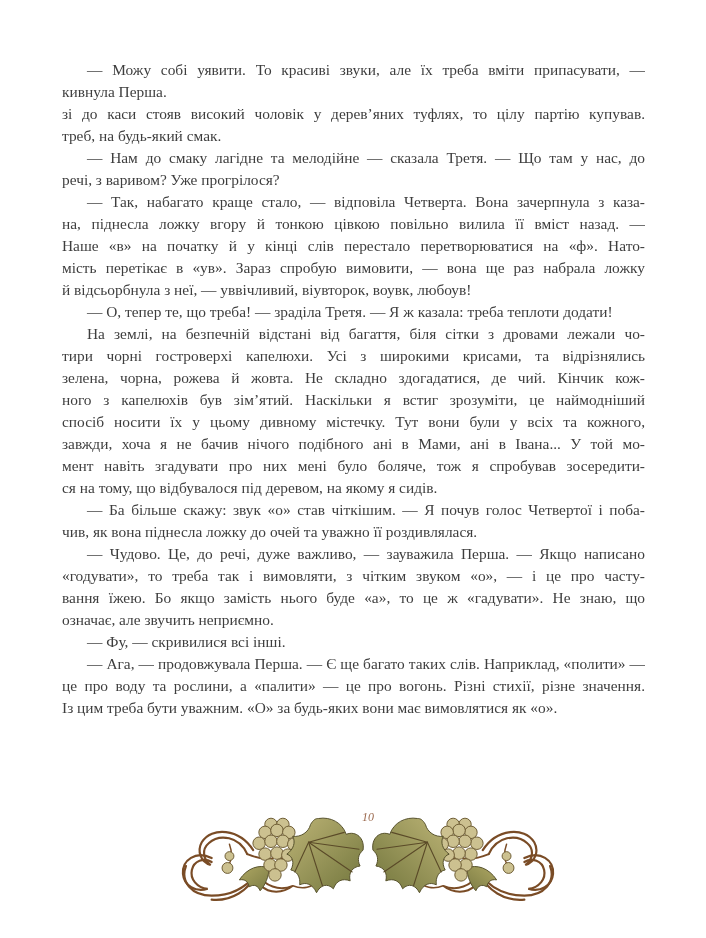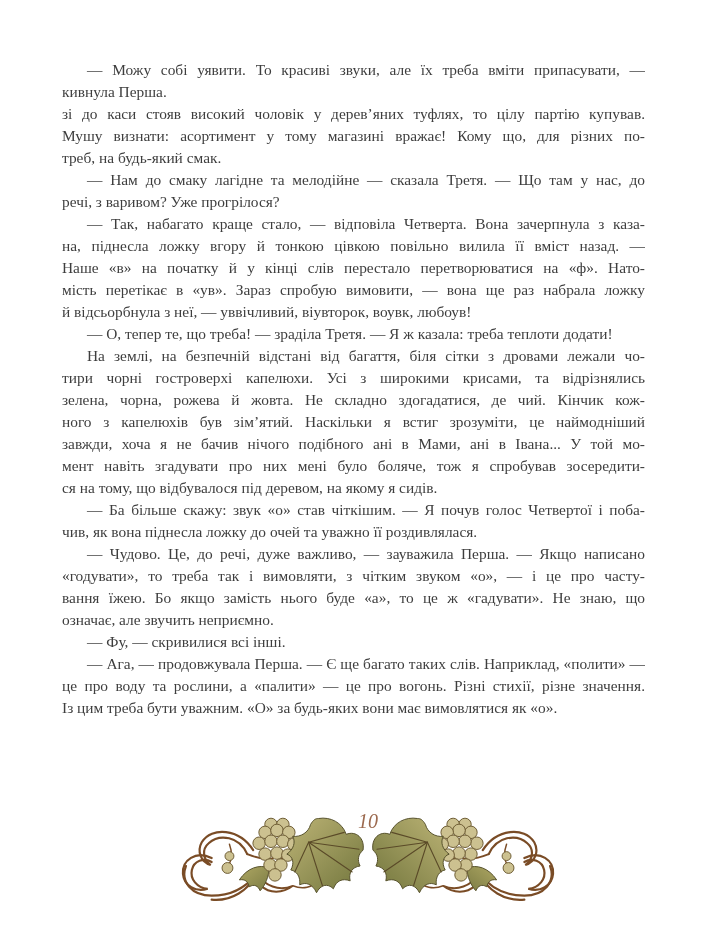--- a/index.html
+++ b/index.html
@@ -39,21 +39,21 @@
   .folio{
     position:absolute;
     left:368px;top:808px;
     width:0;height:110px;
   }
   .page-number{
     position:absolute;
     left:-50px;top:2px;width:100px;
     text-align:center;
     font-style:italic;
-    font-size:20px;
+    font-size:12px;
     color:var(--folio-color);
     z-index:2;
   }
   .ornament{
     position:absolute;
     left:-190px;top:8px;
     width:380px;height:100px;
     display:flex;
     gap:4px;
     z-index:1;
@@ -71,21 +71,20 @@
 
 <div class="page">
 
   <main class="text-block">
       <div class="para">
         <div class="line first">— Можу собі уявити. То красиві звуки, але їх треба вміти припасувати, —</div>
         <div class="line last">кивнула Перша.</div>
       </div>
       <div class="para">
         <div class="line">зі до каси стояв високий чоловік у дерев’яних туфлях, то цілу партію купував.</div>
-        <div class="line">Мушу визнати: асортимент у тому магазині вражає! Кому що, для різних по-</div>
         <div class="line last">треб, на будь-який смак.</div>
       </div>
       <div class="para">
         <div class="line first">— Нам до смаку лагідне та мелодійне — сказала Третя. — Що там у нас, до</div>
         <div class="line last">речі, з варивом? Уже прогрілося?</div>
       </div>
       <div class="para">
         <div class="line first">— Так, набагато краще стало, — відповіла Четверта. Вона зачерпнула з каза-</div>
         <div class="line">на, піднесла ложку вгору й тонкою цівкою повільно вилила її вміст назад. —</div>
         <div class="line">Наше «в» на початку й у кінці слів перестало перетворюватися на «ф». Нато-</div>
@@ -93,20 +92,21 @@
         <div class="line last">й відсьорбнула з неї, — уввічливий, віувторок, воувк, любоув!</div>
       </div>
       <div class="para">
         <div class="line first last">— О, тепер те, що треба! — зраділа Третя. — Я ж казала: треба теплоти додати!</div>
       </div>
       <div class="para">
         <div class="line first">На землі, на безпечній відстані від багаття, біля сітки з дровами лежали чо-</div>
         <div class="line">тири чорні гостроверхі капелюхи. Усі з широкими крисами, та відрізнялись</div>
         <div class="line">зелена, чорна, рожева й жовта. Не складно здогадатися, де чий. Кінчик кож-</div>
         <div class="line">ного з капелюхів був зім’ятий. Наскільки я встиг зрозуміти, це наймодніший</div>
+        <div class="line">спосіб носити їх у цьому дивному містечку. Тут вони були у всіх та кожного,</div>
         <div class="line">завжди, хоча я не бачив нічого подібного ані в Мами, ані в Івана... У той мо-</div>
         <div class="line">мент навіть згадувати про них мені було боляче, тож я спробував зосередити-</div>
         <div class="line last">ся на тому, що відбувалося під деревом, на якому я сидів.</div>
       </div>
       <div class="para">
         <div class="line first">— Ба більше скажу: звук «о» став чіткішим. — Я почув голос Четвертої і поба-</div>
         <div class="line last">чив, як вона піднесла ложку до очей та уважно її роздивлялася.</div>
       </div>
       <div class="para">
         <div class="line first">— Чудово. Це, до речі, дуже важливо, — зауважила Перша. — Якщо написано</div>

